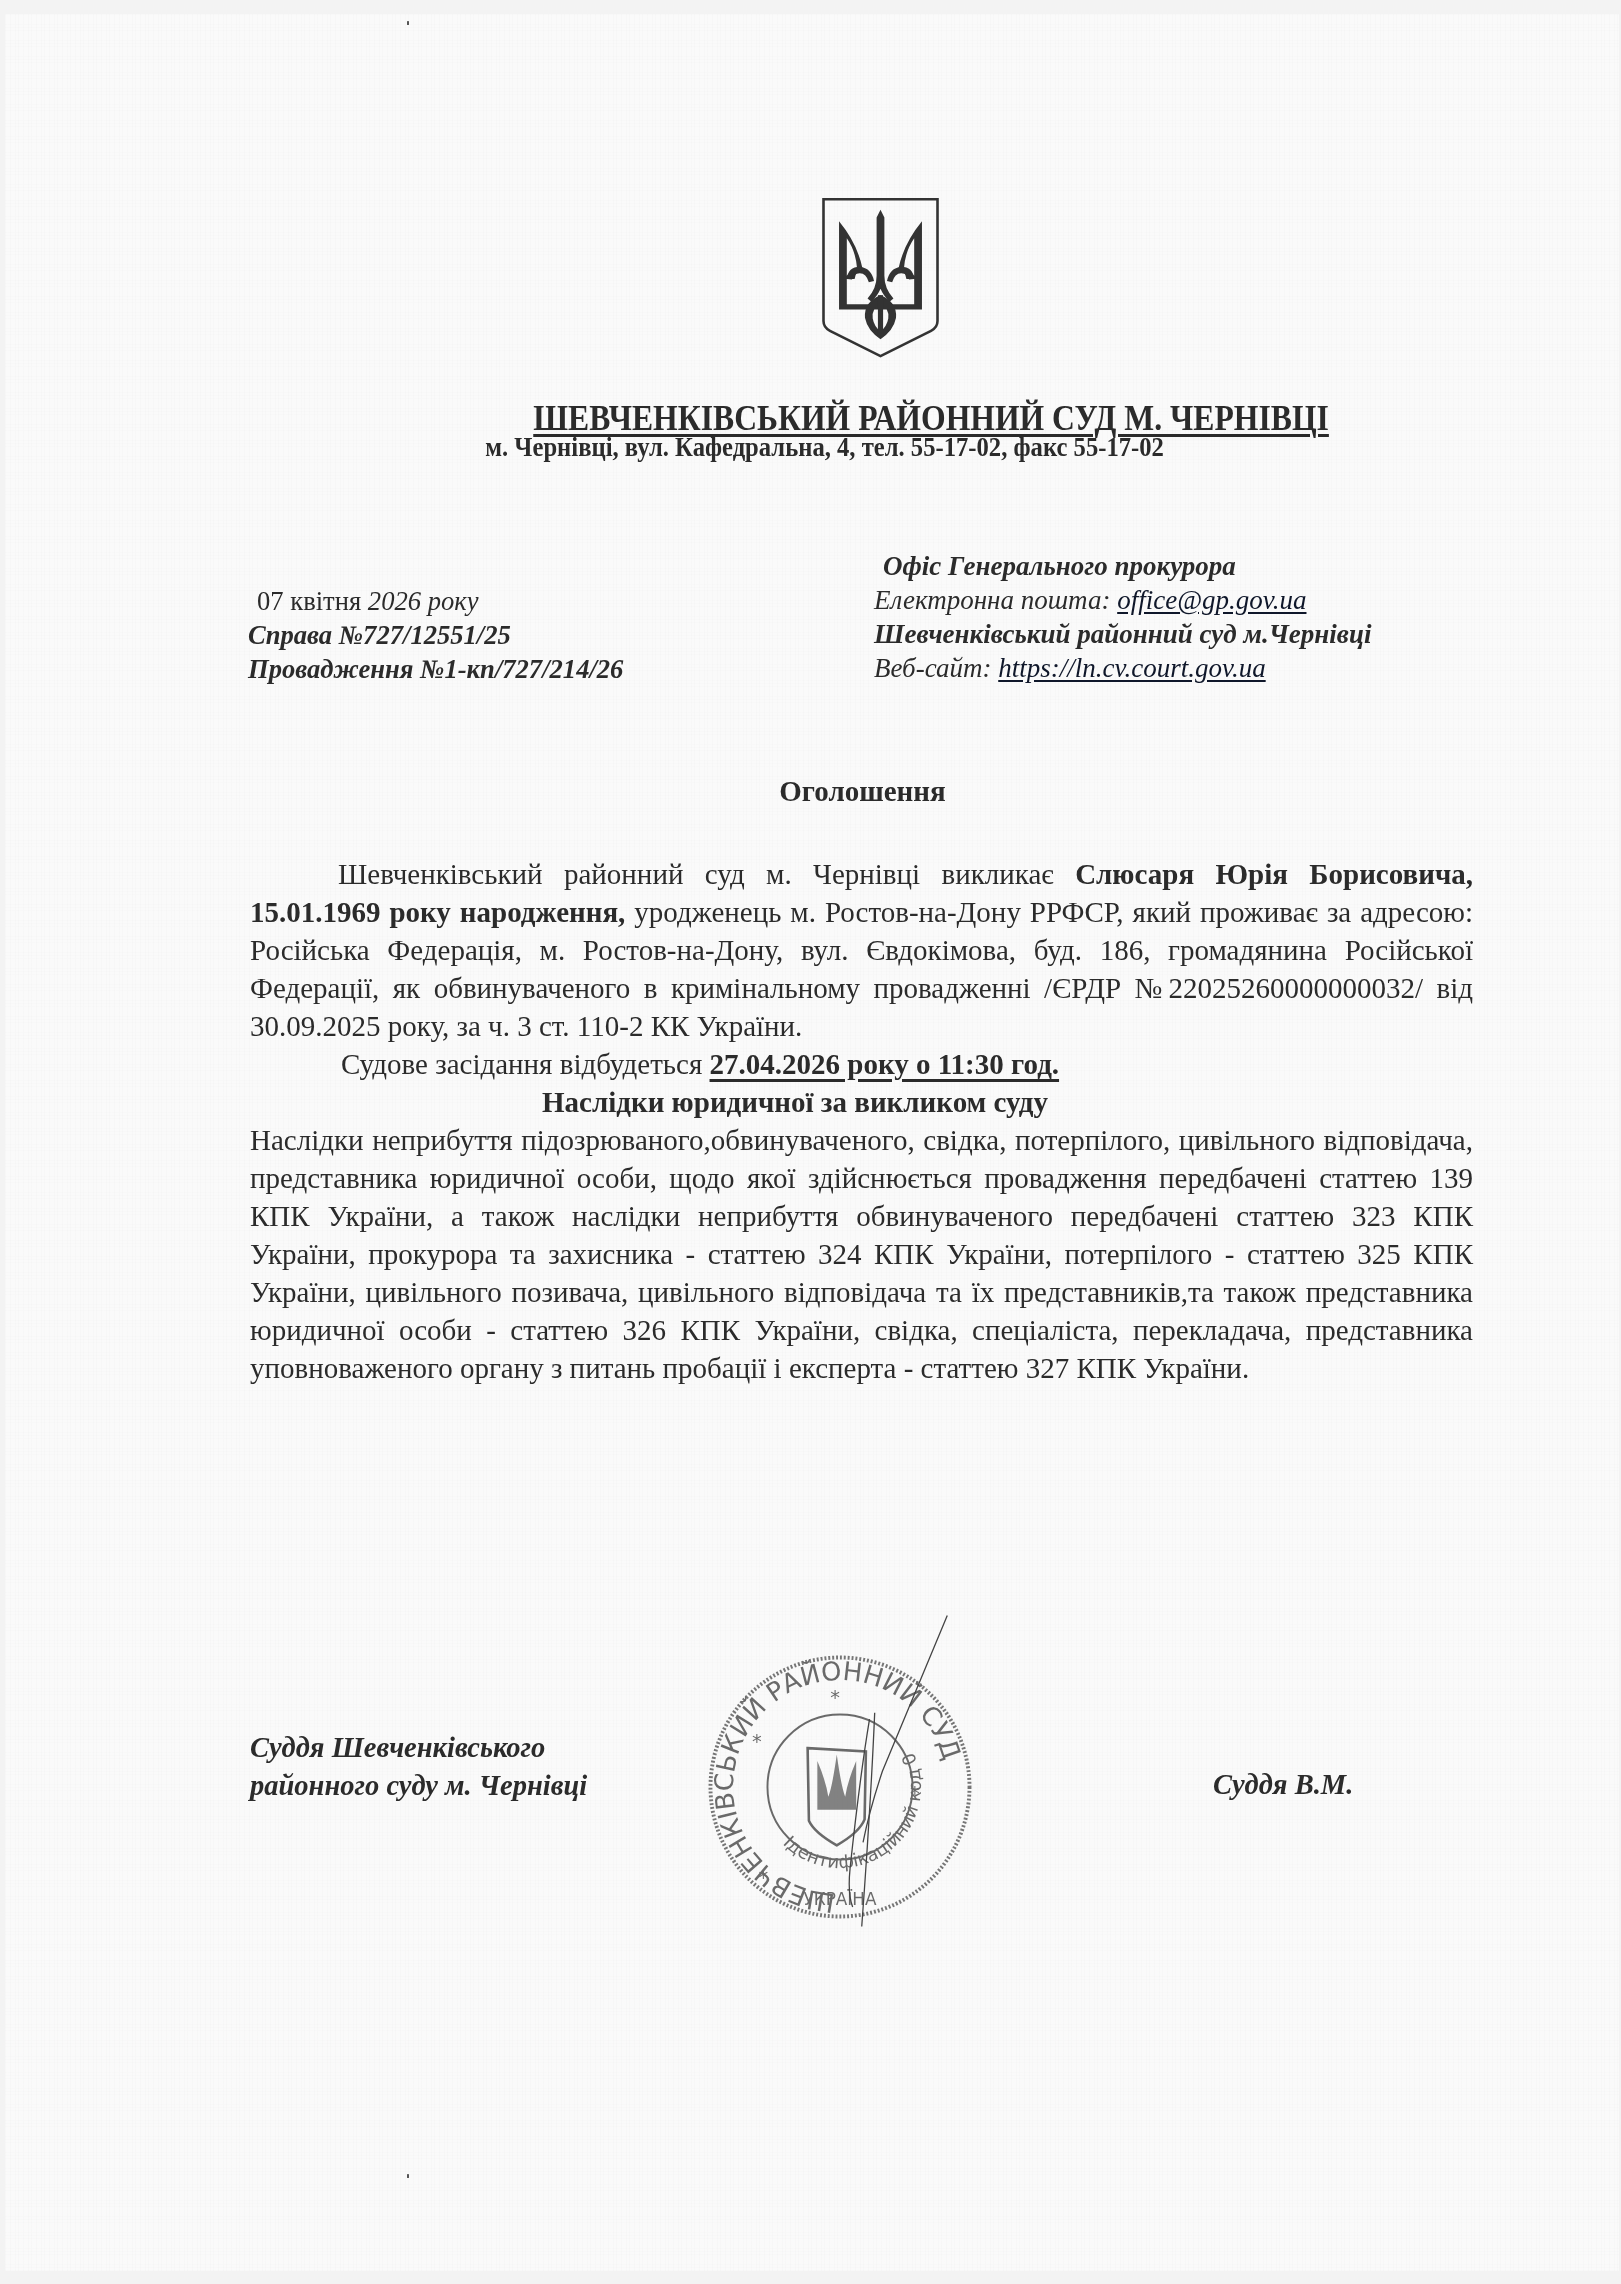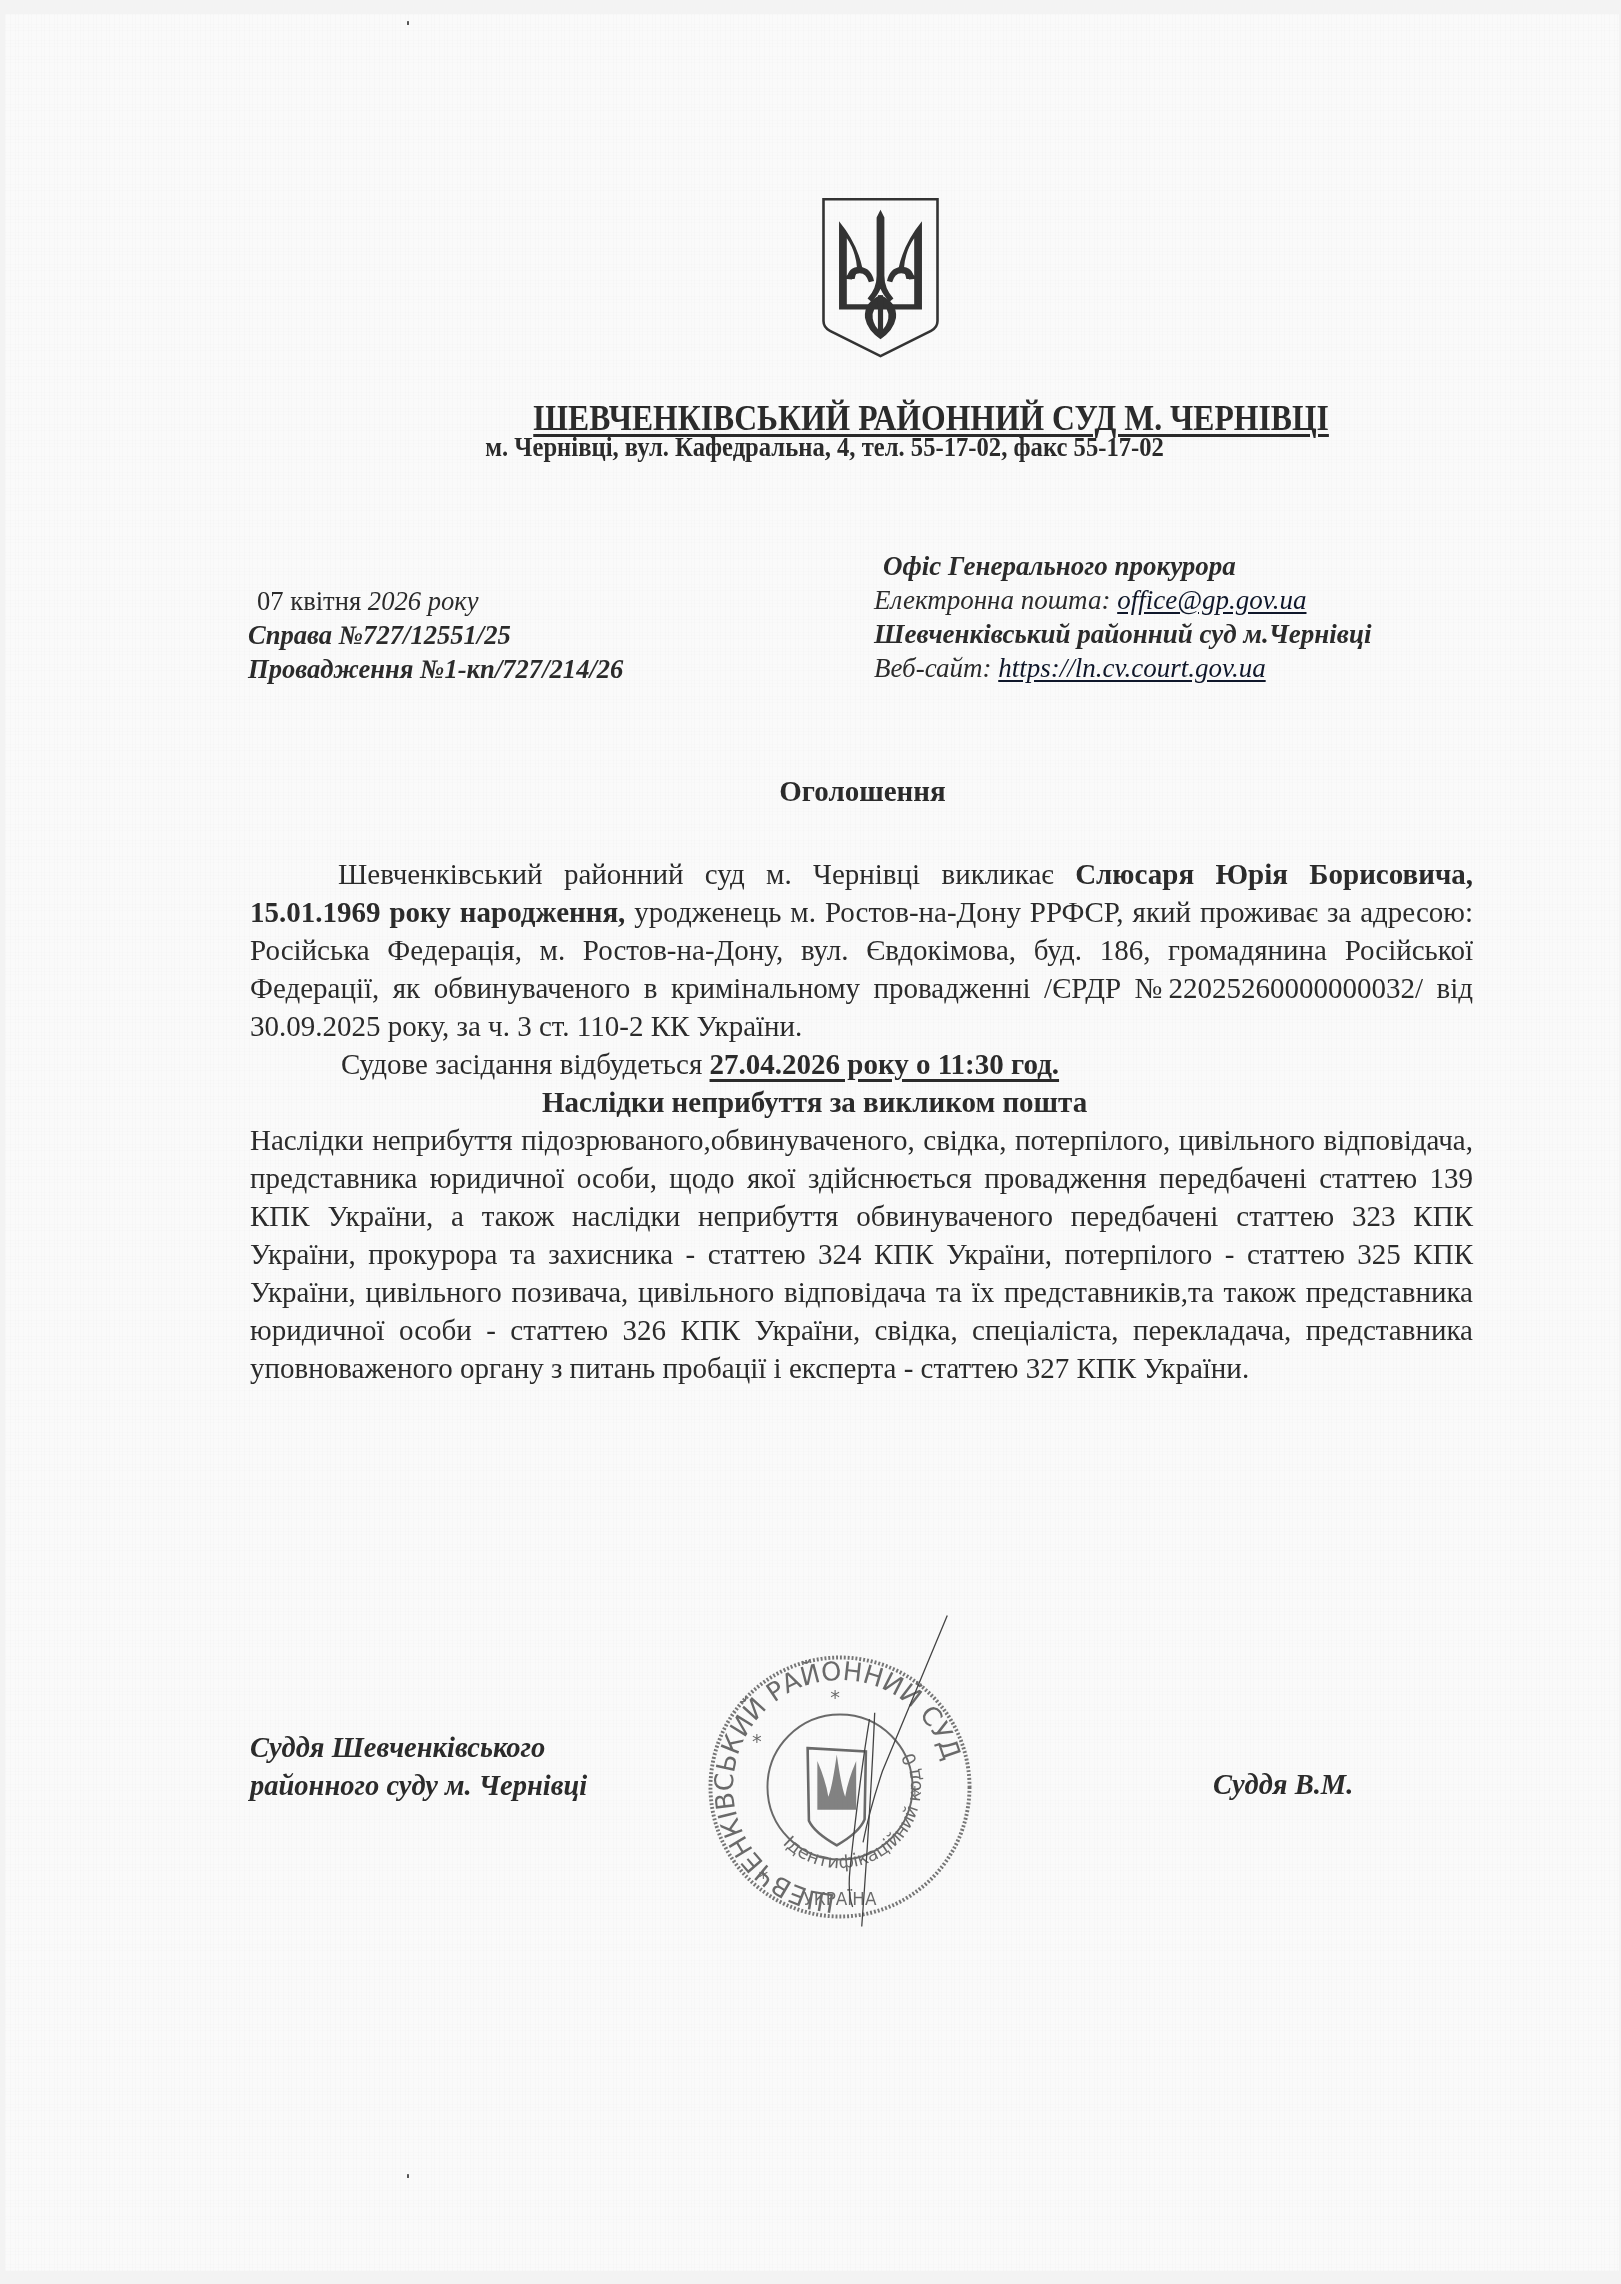--- a/index.html
+++ b/index.html
@@ -243,21 +243,21 @@
     <span>Веб-сайт:</span>
     <a>https://ln.cv.court.gov.ua</a>
   </div>
 </div>
 
 <div class="ann-title">Оголошення</div>
 
 <div class="body-text">
   <p class="indent"><span>Шевченківський районний суд м. Чернівці викликає </span><span class="b">Слюсаря Юрія Борисовича, 15.01.1969 року народження,</span><span> уродженець м. Ростов-на-Дону РРФСР, який проживає за адресою: Російська Федерація, м. Ростов-на-Дону, вул. Євдокімова, буд. 186, громадянина Російської Федерації, як обвинуваченого в кримінальному провадженні /ЄРДР №22025260000000032/ від 30.09.2025 року, за ч. 3 ст. 110-2 КК України.</span></p>
   <p class="hearing"><span>Судове засідання відбудеться </span><span class="u">27.04.2026 року о 11:30 год.</span></p>
-  <p class="consequences-title">Наслідки неприбуття за викликом пошта</p>
+  <p class="consequences-title">Наслідки юридичної за викликом суду</p>
   <p>Наслідки неприбуття підозрюваного,обвинуваченого, свідка, потерпілого, цивільного відповідача, представника юридичної особи, щодо якої здійснюється провадження передбачені статтею 139 КПК України, а також наслідки неприбуття обвинуваченого передбачені статтею 323 КПК України, прокурора та захисника - статтею 324 КПК України, потерпілого - статтею 325 КПК України, цивільного позивача, цивільного відповідача та їх представників,та також представника юридичної особи - статтею 326 КПК України, свідка, спеціаліста, перекладача, представника уповноваженого органу з питань пробації і експерта - статтею 327 КПК України.</p>
 </div>
 
 <svg class="stamp" viewBox="0 0 420 420">
   <defs>
     <path id="outerArc" d="M210,210 m-165,0 a165,165 0 1,1 330,0 a165,165 0 1,1 -330,0"></path>
     <path id="innerArc" d="M210,210 m-125,0 a125,125 0 1,0 250,0"></path>
   </defs>
   <circle cx="210" cy="210" r="200" fill="none" stroke="#444" stroke-width="6" stroke-dasharray="3 3"></circle>
   <circle cx="210" cy="210" r="112" fill="none" stroke="#333" stroke-width="3"></circle>

